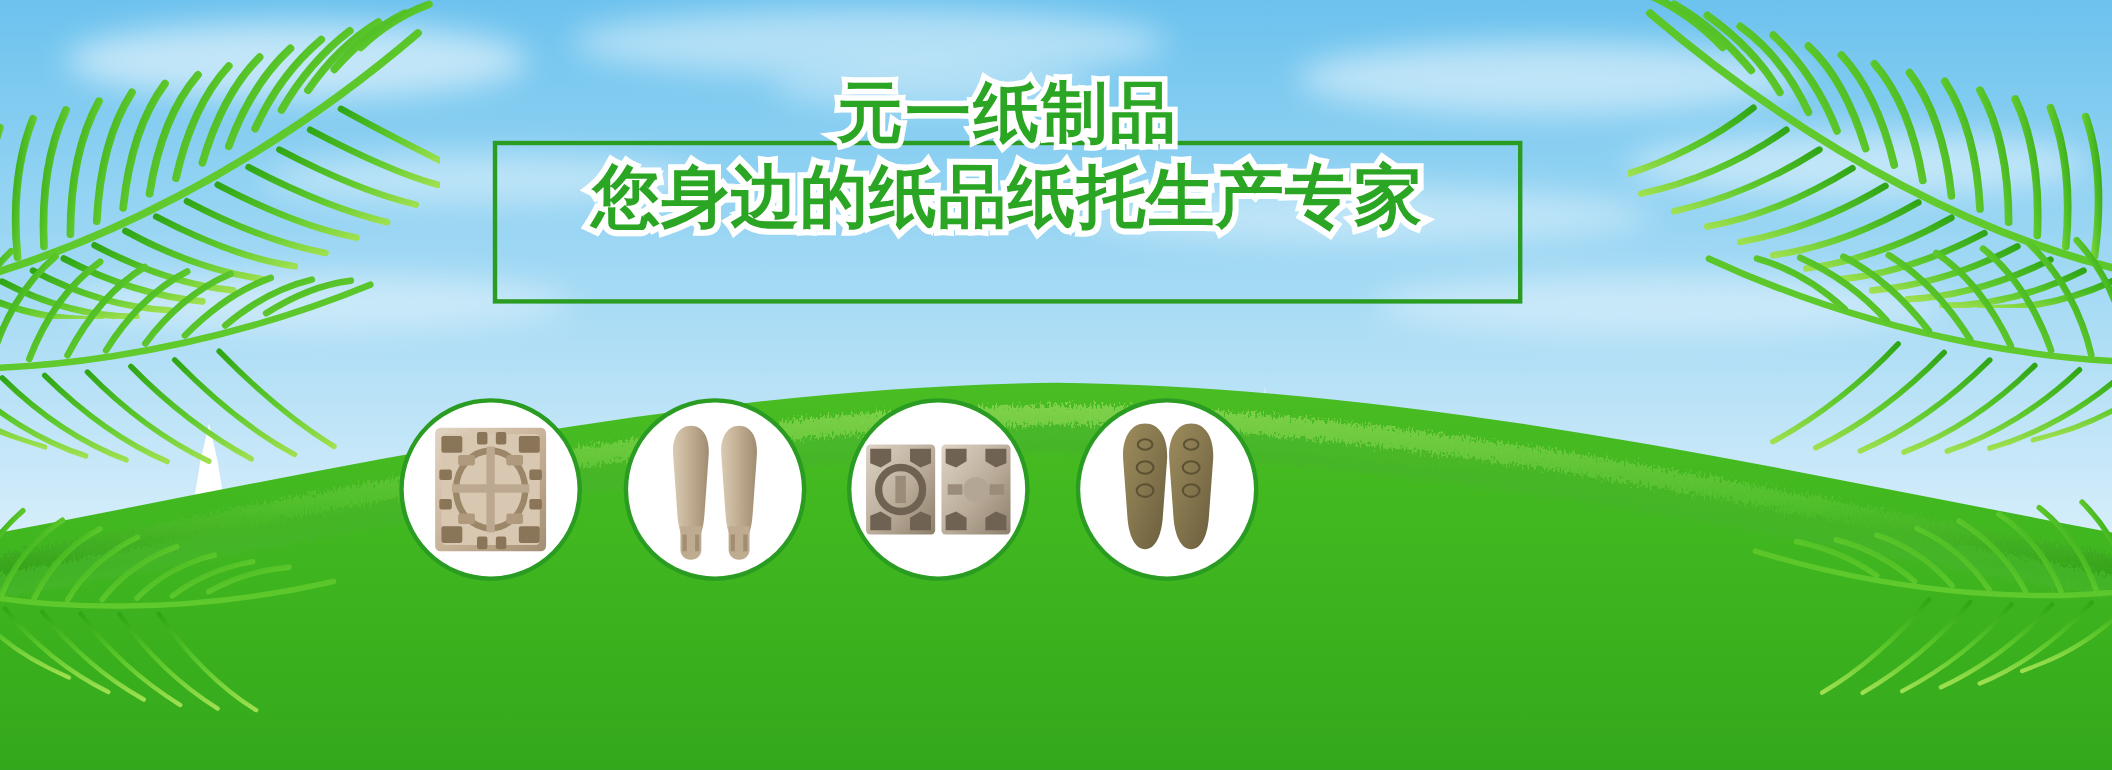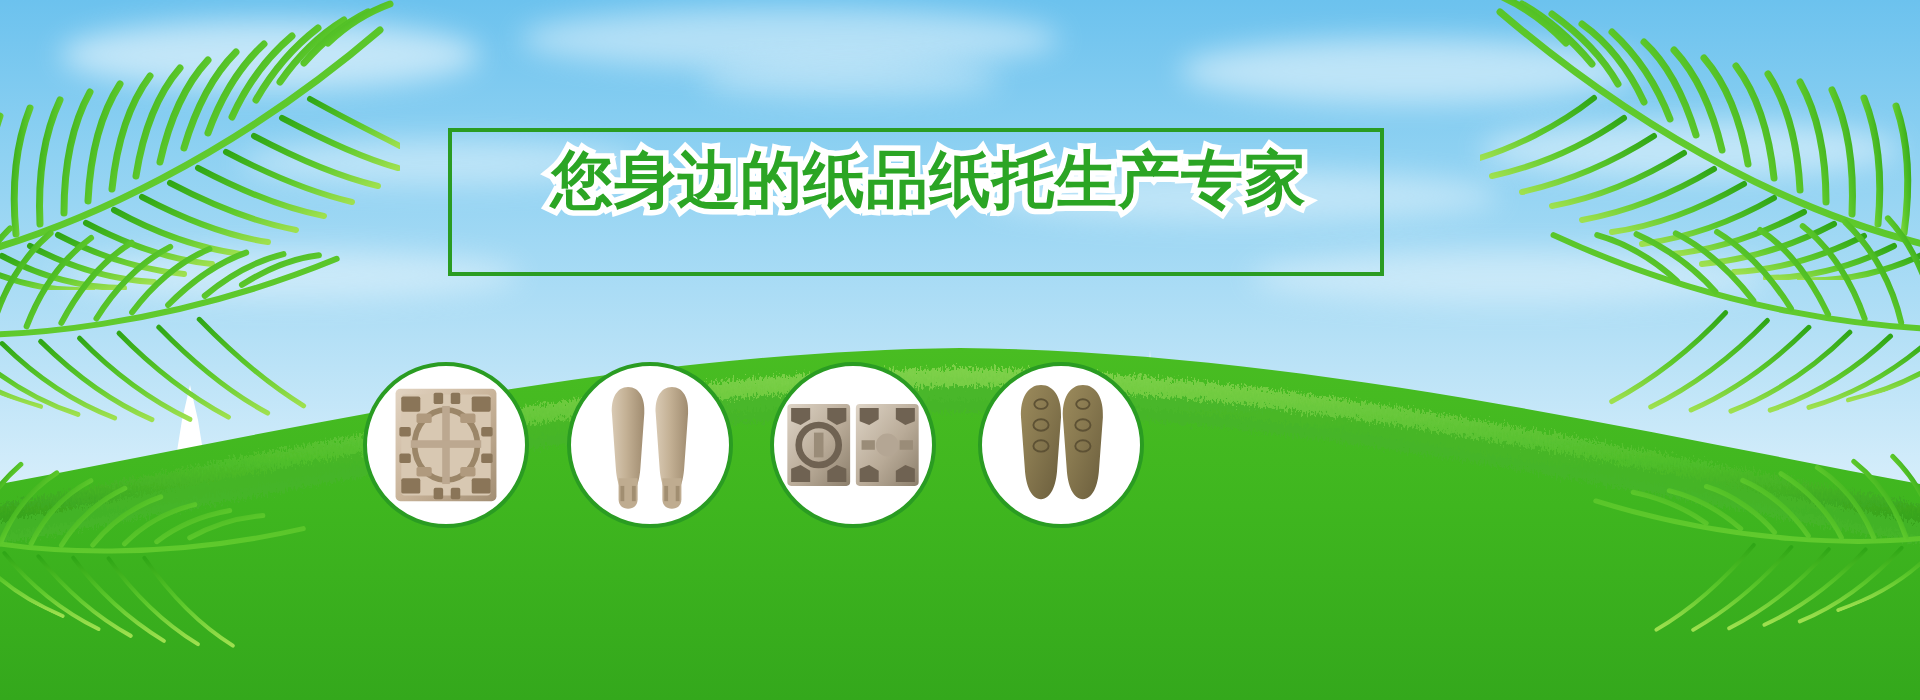--- a/index.html
+++ b/index.html
@@ -54,21 +54,20 @@
     -webkit-text-stroke:10px #ffffff;paint-order:stroke fill;
     text-shadow:0 2px 0 rgba(255,255,255,.9);
     white-space:nowrap;
   }
   .title-sub{
     position:absolute;left:0;top:72px;width:936px;text-align:center;
     font-size:62px;line-height:76px;font-weight:700;letter-spacing:1px;
     color:#2ba524;
     -webkit-text-stroke:11px #ffffff;paint-order:stroke fill;
     white-space:nowrap;
-    padding-left:13px;
   }
   .tagline{
     position:absolute;left:448px;top:294px;width:936px;text-align:center;
     font-size:33px;line-height:40px;color:#1c1c1c;letter-spacing:3px;
     white-space:nowrap;
   }
 
   
   .circles{position:absolute;left:0;top:0;width:1920px;height:700px;}
   .circle{
@@ -350,20 +349,21 @@
         <path d="M132 188 C 170 208, 212 220, 254 224"></path>
         <path d="M166 172 C 204 192, 246 206, 288 212"></path>
         <path d="M200 156 C 238 176, 280 192, 322 198"></path>
       </g>
     </g>
   </svg>
 
   <div class="frame"></div>
 
   <div class="title-block">
+    <div class="title-main">元一纸制品</div>
     <div class="title-sub">您身边的纸品纸托生产专家</div>
   </div>
 
 
   <div class="circles">
 
     <div class="circle c1">
       <svg viewBox="0 0 166 166">
         <defs>
           <linearGradient id="pulpA" x1="0" y1="0" x2="1" y2="1">

